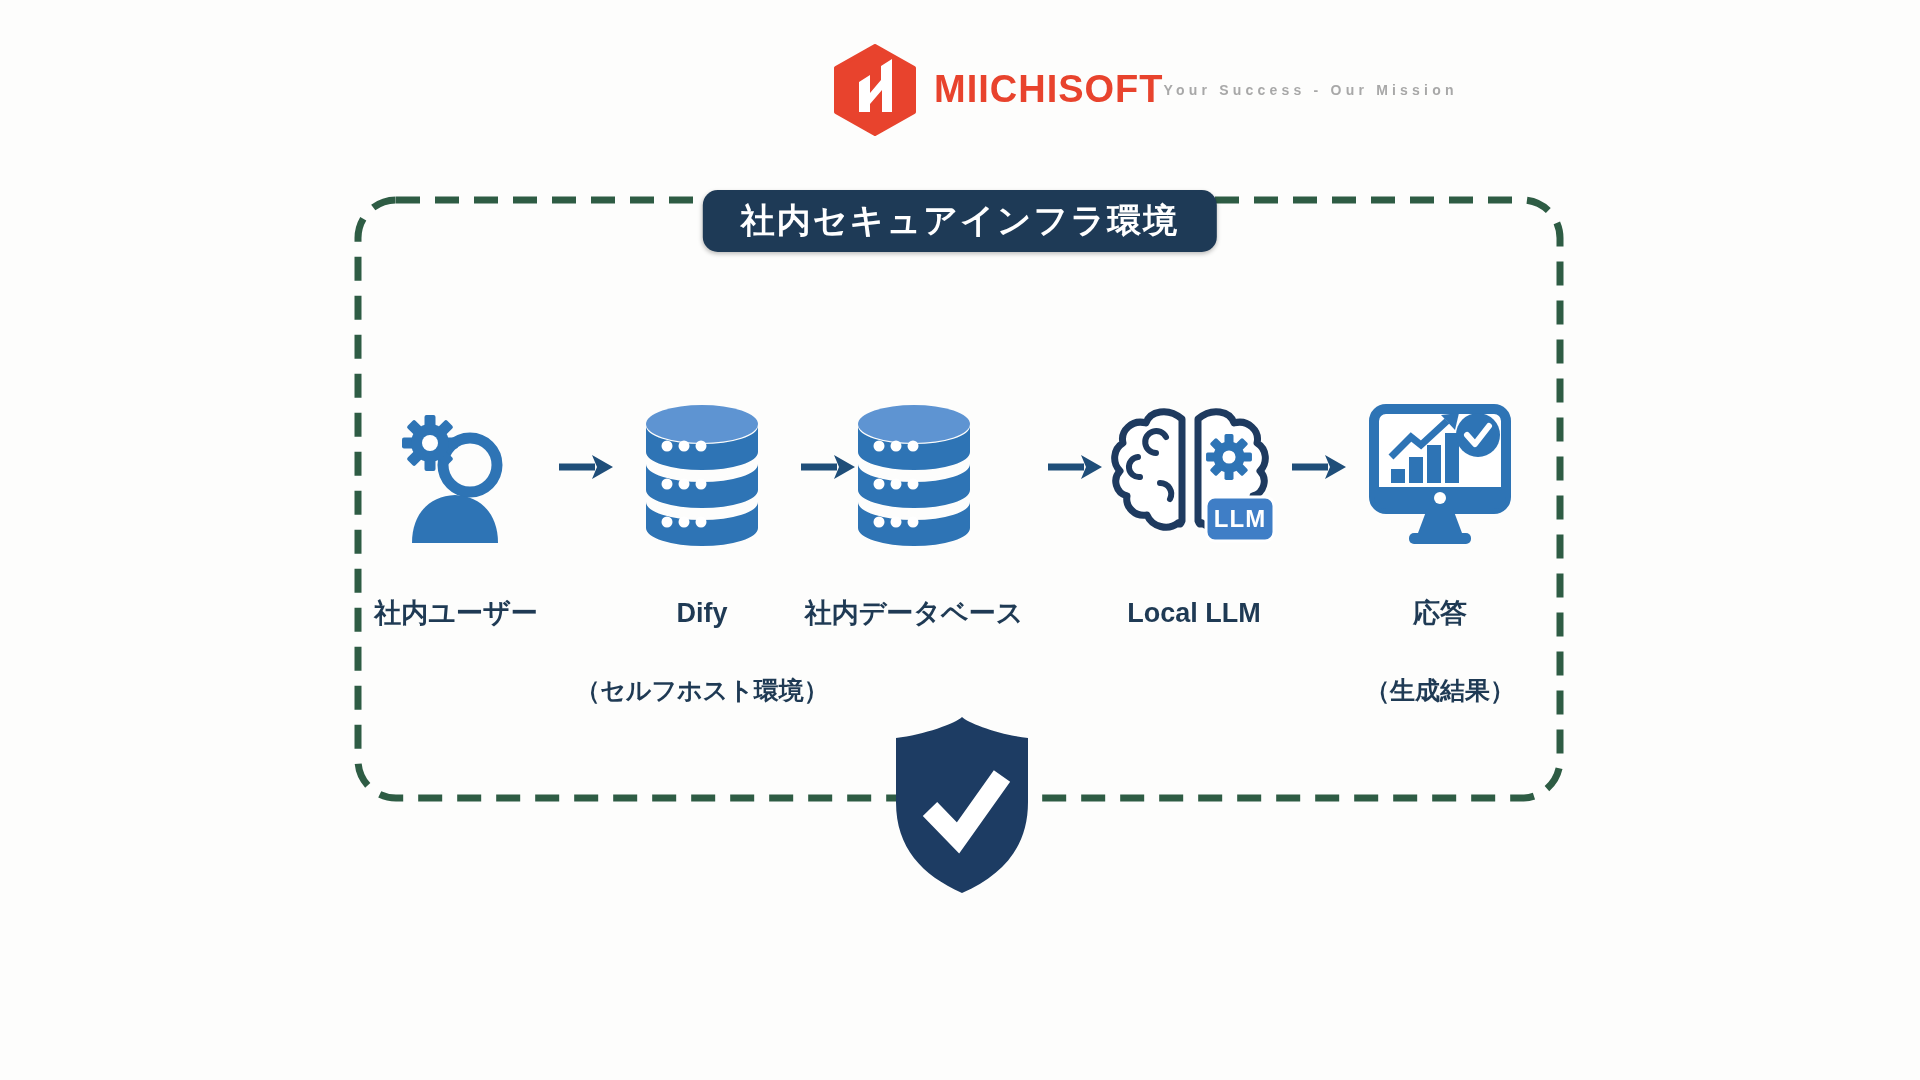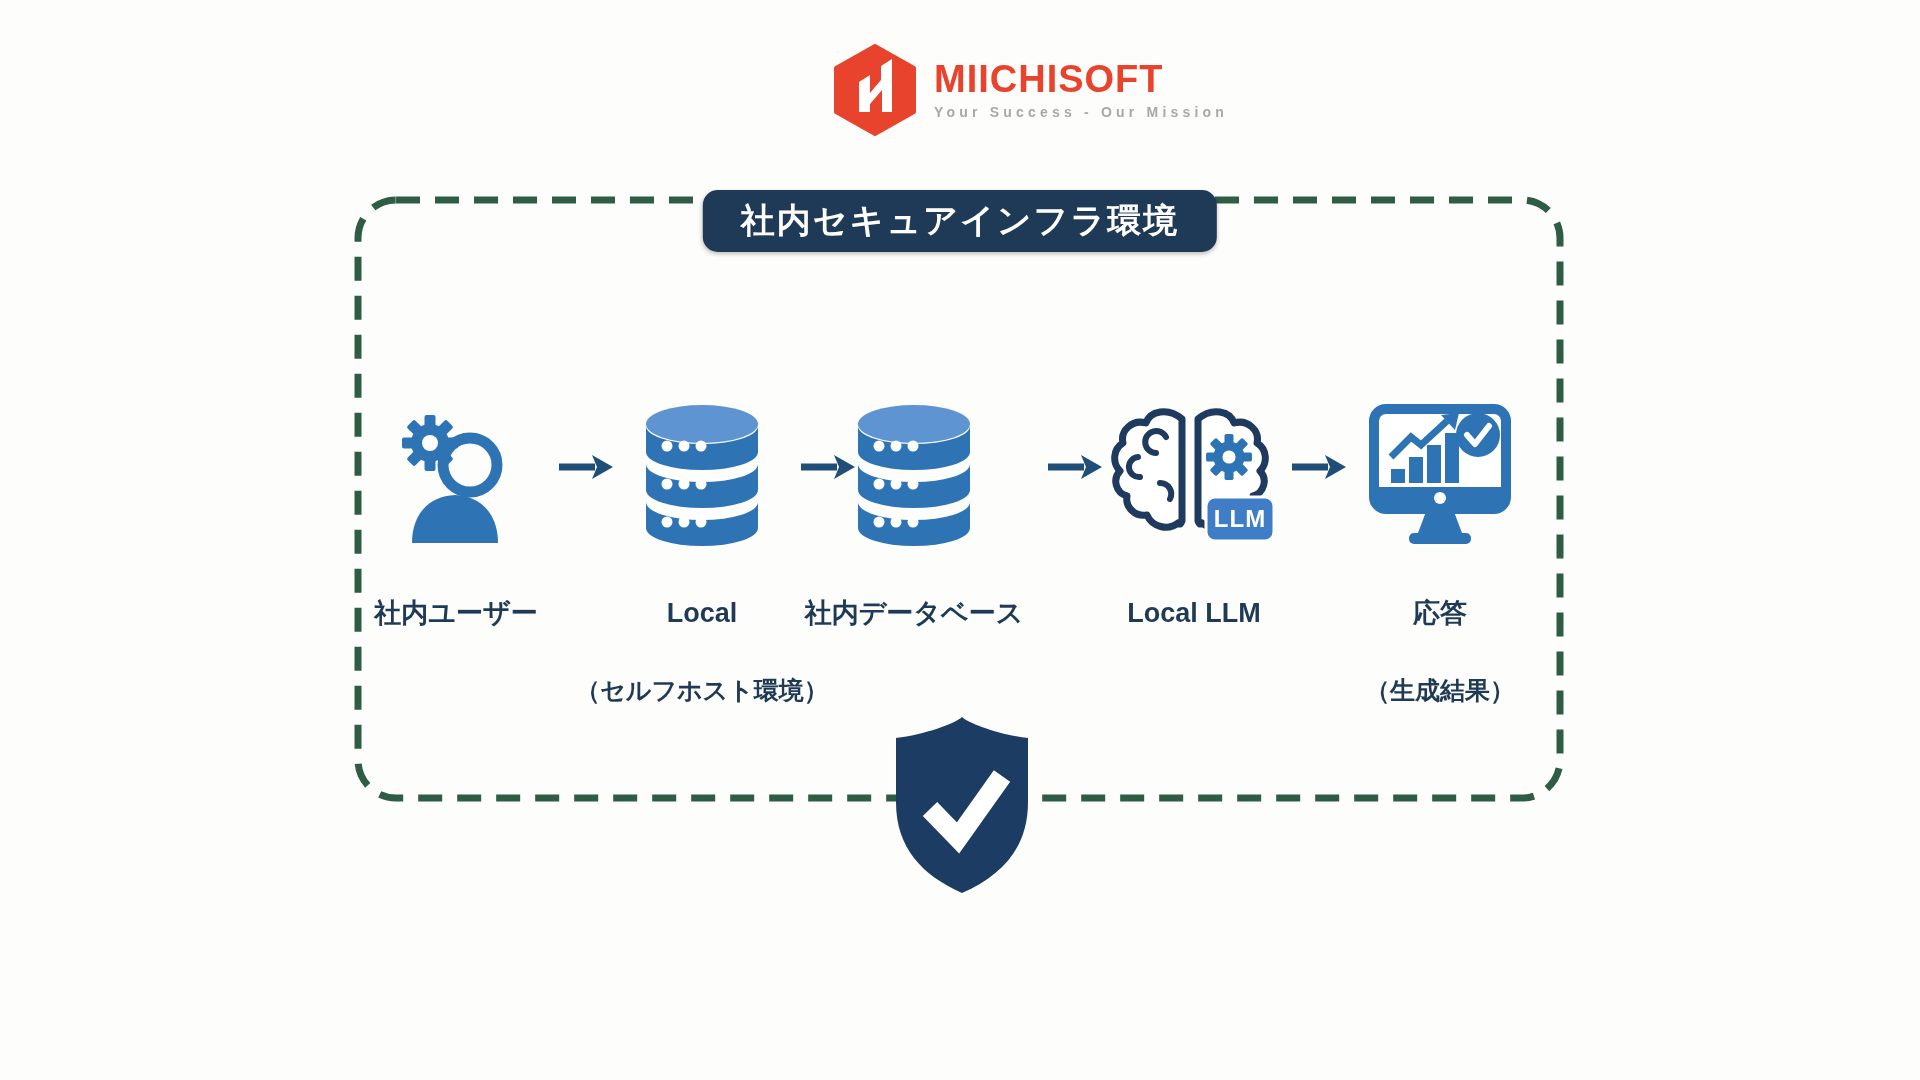--- a/index.html
+++ b/index.html
@@ -9,28 +9,28 @@
     background:#FDFDFC;
     font-family:"Liberation Sans","DejaVu Sans",sans-serif;
     overflow:hidden;
     color:#1F3A54;
   }
   
   .logo {
     position:absolute; left:833px; top:44px;
     display:flex; align-items:center; gap:17px;
   }
-  .logo-text { display:flex; flex-direction:column; justify-content:space-between; }
+  .logo-text { display:flex; flex-direction:row; justify-content:space-between; }
   .brand {
     font-size:38px; font-weight:800; letter-spacing:1px;
     color:#E8432D; line-height:1.05;
   }
   .tagline {
     font-size:14px; font-weight:600; letter-spacing:4.2px;
-    color:#A8A8A8; margin-top:4px; white-space:nowrap;
+    color:#A8A8A8; margin-top:12px; white-space:nowrap;
   }
   
   .zone-border { position:absolute; left:354px; top:196px; }
   .zone-title {
     position:absolute; top:190px; left:50%; transform:translateX(-50%);
     height:62px; display:flex; align-items:center;
     padding:12px 38px; background:#1E3A56; border-radius:15px;
     color:#FFFFFF; font-size:34px; font-weight:700; letter-spacing:2px;
     box-shadow:0 2px 4px rgba(0,0,0,.25);
     white-space:nowrap; z-index:5;
@@ -132,21 +132,21 @@
   <line x1="2" y1="15" x2="38" y2="15" stroke="#1F4E79" stroke-width="7"></line>
   <polygon points="35,3 56,15 35,27 40,15" fill="#1F4E79"></polygon>
 </svg>
 
 <div class="node" style="left:562px">
   <div class="icon-wrap">
     <svg width="120" height="148" viewBox="0 0 120 148">
         <use href="#db-icon-def"></use>
       </svg>
   </div>
-  <div class="node-label">Local</div>
+  <div class="node-label">Dify</div>
   <div class="node-sublabel">（セルフホスト環境）</div>
 </div>
 
 <svg class="arrow" style="left:799px" width="58" height="30" viewBox="0 0 58 30">
   <line x1="2" y1="15" x2="38" y2="15" stroke="#1F4E79" stroke-width="7"></line>
   <polygon points="35,3 56,15 35,27 40,15" fill="#1F4E79"></polygon>
 </svg>
 
 <div class="node" style="left:774px">
   <div class="icon-wrap">

